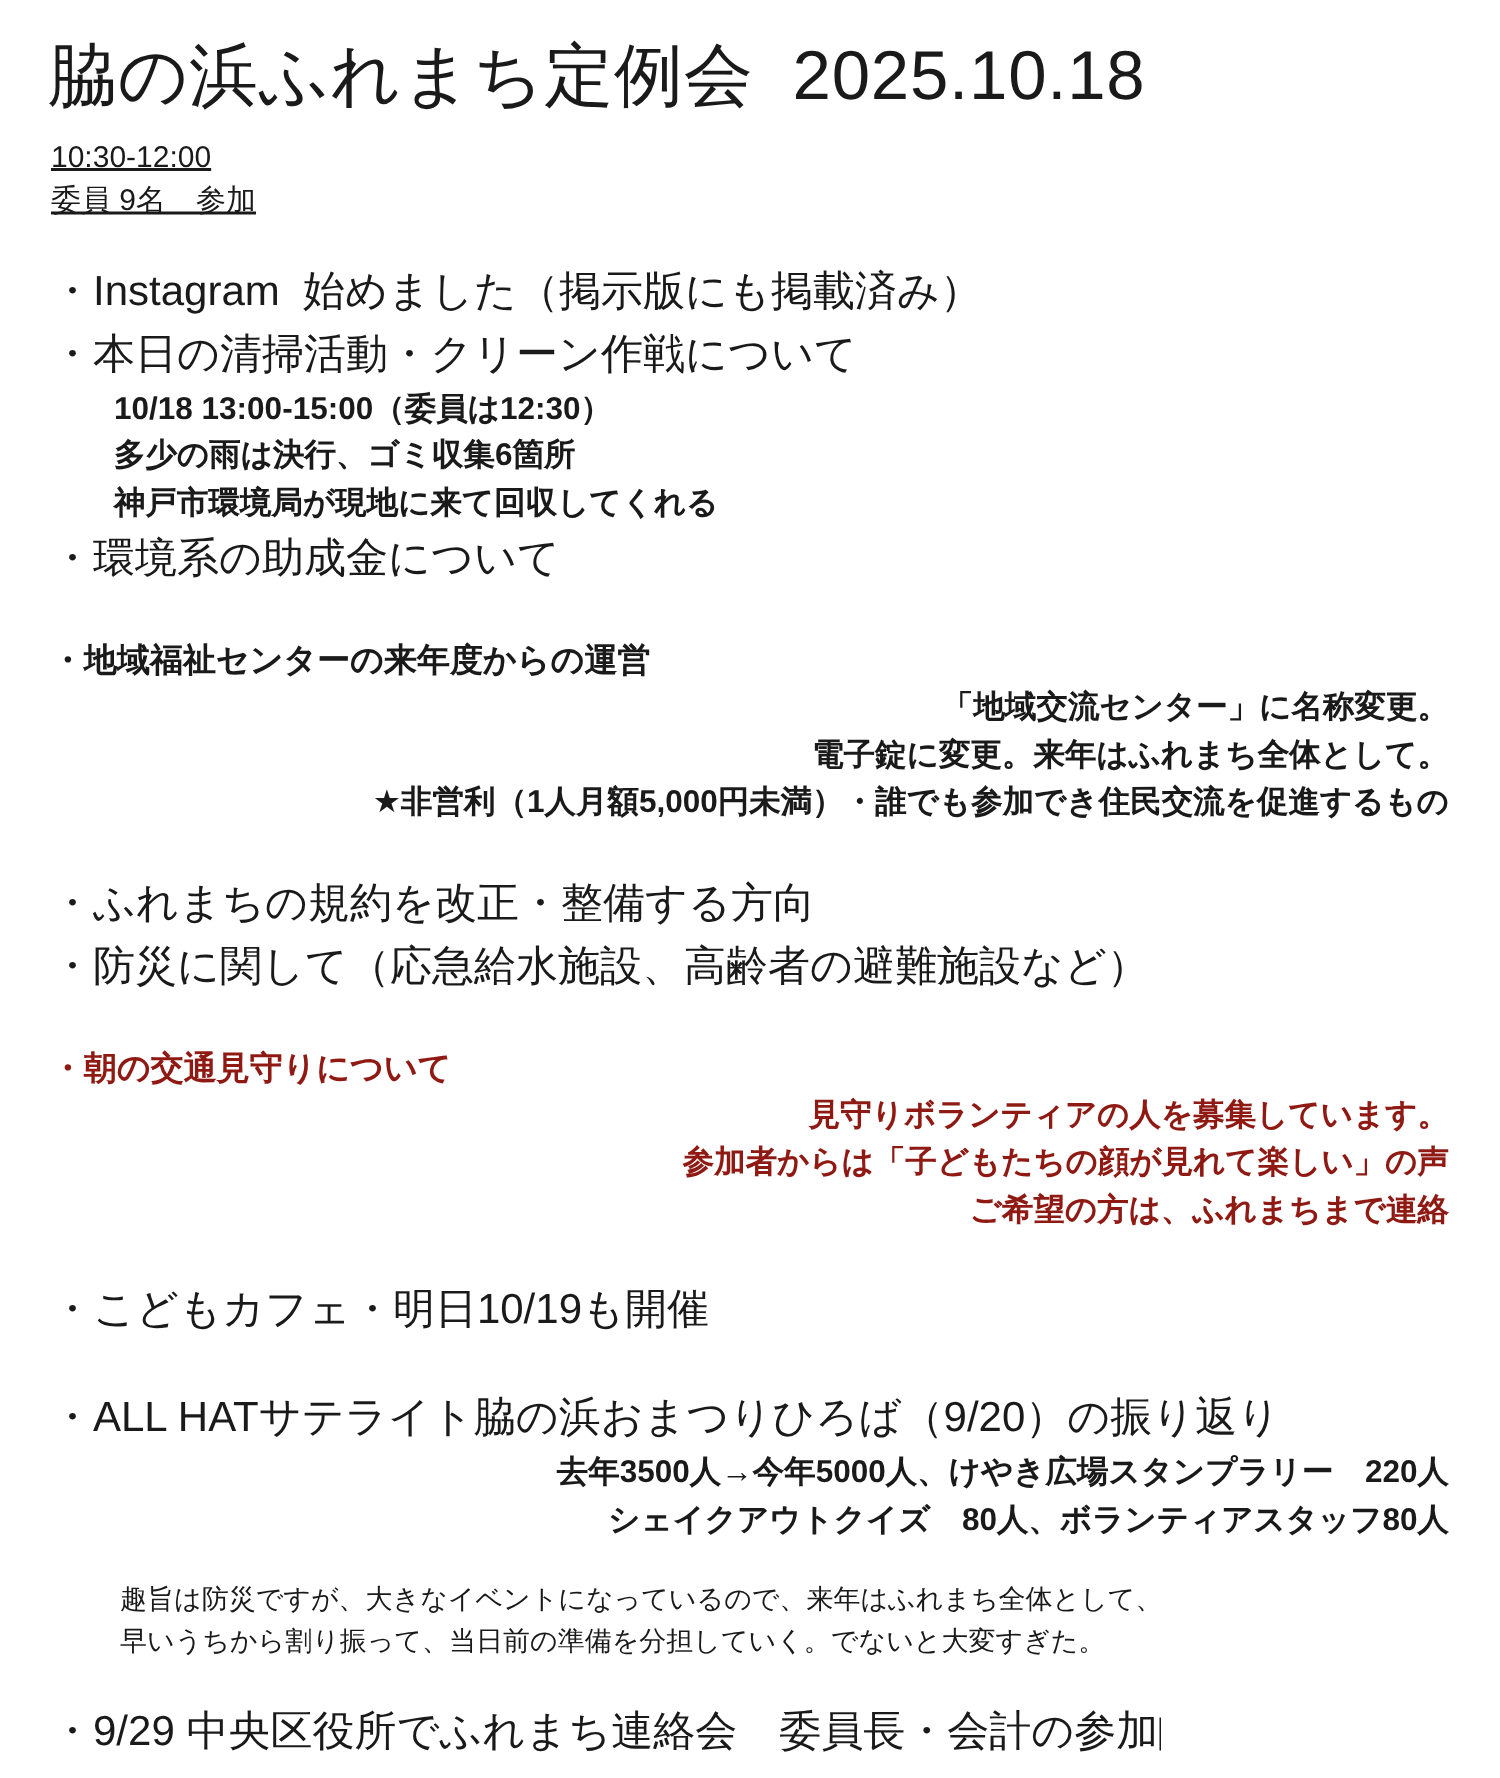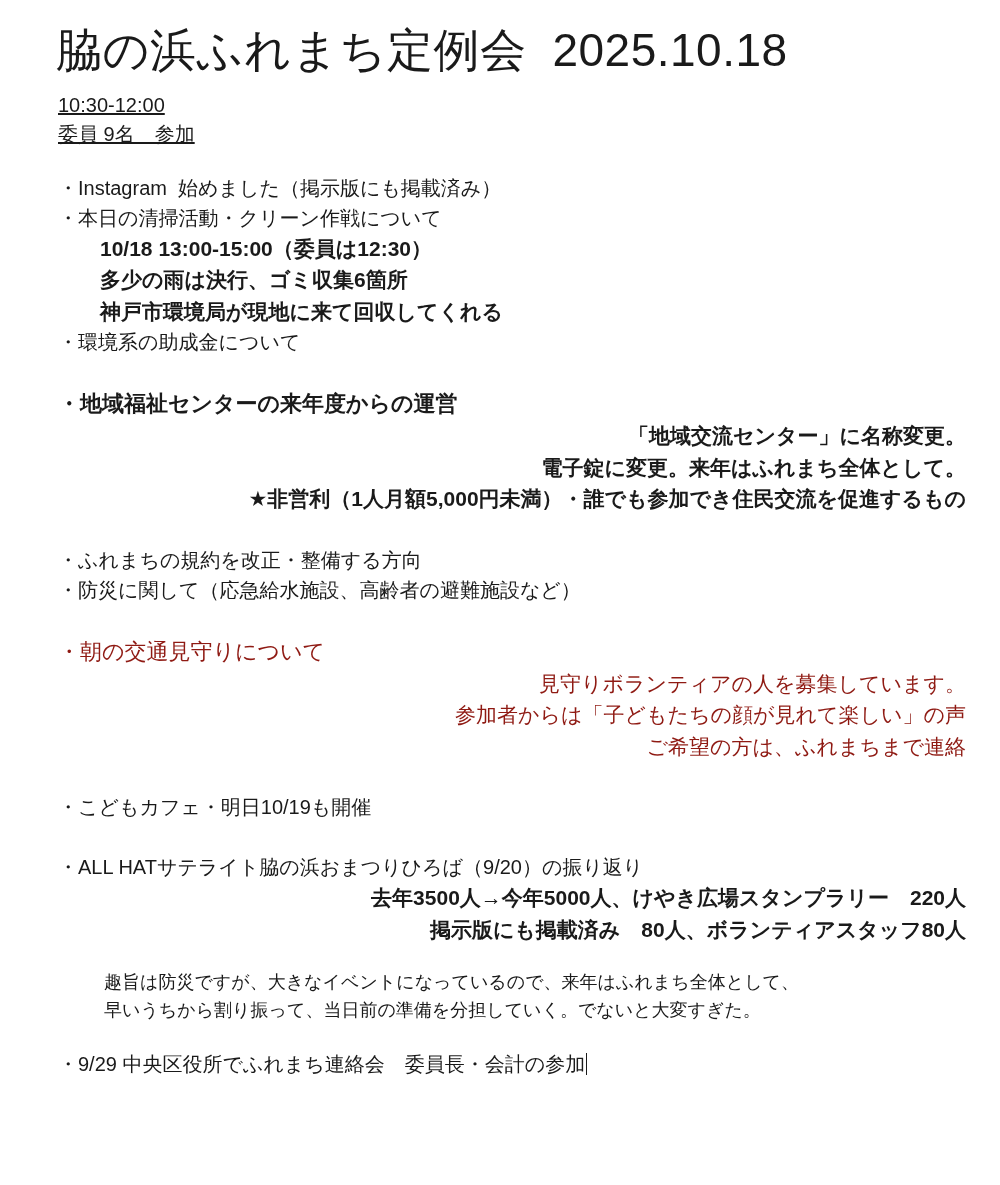--- a/index.html
+++ b/index.html
@@ -11,21 +11,21 @@
     width: 1000px;
     min-height: 1185px;
     font-family: "Liberation Sans", "DejaVu Sans", sans-serif;
     color: #1a1a1a;
     -webkit-font-smoothing: antialiased;
   }
   .page {
     width: 1000px;
     min-height: 1185px;
     box-sizing: border-box;
-    padding: 18px 34px 10px 52px;
+    padding: 18px 34px 10px 28px;
     position: relative;
   }
   .doc-title {
     font-size: 46px;
     line-height: 1.15;
     font-weight: 400;
     letter-spacing: 0.5px;
     margin: 6px 0 14px 4px;
     white-space: pre;
   }
@@ -37,21 +37,21 @@
     line-height: 1.45;
     margin-left: 6px;
     white-space: pre;
     text-decoration: underline;
   }
   .spacer-md { height: 24px; }
   .spacer-lg { height: 30px; }
 
   .block { margin: 0; }
   .bullet-line {
-    font-size: 20px;
+    font-size: 28px;
     line-height: 1.5;
     margin-left: 6px;
     white-space: pre;
   }
   .sub-line {
     font-size: 21px;
     line-height: 1.5;
     margin-left: 48px;
     white-space: pre;
     font-weight: bold;
@@ -62,21 +62,21 @@
   }
   .bold-head {
     font-weight: bold;
     font-size: 22px;
   }
   .red {
     color: #8f1a13;
   }
   .red.bold-head,
   .red.sub-line {
-    font-weight: normal;
+    font-weight: bold;
   }
   .para-line {
     font-size: 18px;
     line-height: 1.55;
     margin-left: 52px;
     white-space: pre;
   }
   .caret {
     display: inline-block;
     width: 1px;
@@ -136,21 +136,21 @@
 
   <div class="block">
     <div class="bullet-line">・こどもカフェ・明日10/19も開催</div>
   </div>
 
   <div class="spacer-lg"></div>
 
   <div class="block">
     <div class="bullet-line">・ALL HATサテライト脇の浜おまつりひろば（9/20）の振り返り</div>
     <div class="sub-line indent2">去年3500人→今年5000人、けやき広場スタンプラリー　220人</div>
-    <div class="sub-line indent2">掲示版にも掲載済み　80人、ボランティアスタッフ80人</div>
+    <div class="sub-line indent2">シェイクアウトクイズ　80人、ボランティアスタッフ80人</div>
   </div>
 
   <div class="spacer-md"></div>
 
   <div class="block">
     <div class="para-line">趣旨は防災ですが、大きなイベントになっているので、来年はふれまち全体として、</div>
     <div class="para-line">早いうちから割り振って、当日前の準備を分担していく。でないと大変すぎた。</div>
   </div>
 
   <div class="spacer-md"></div>

